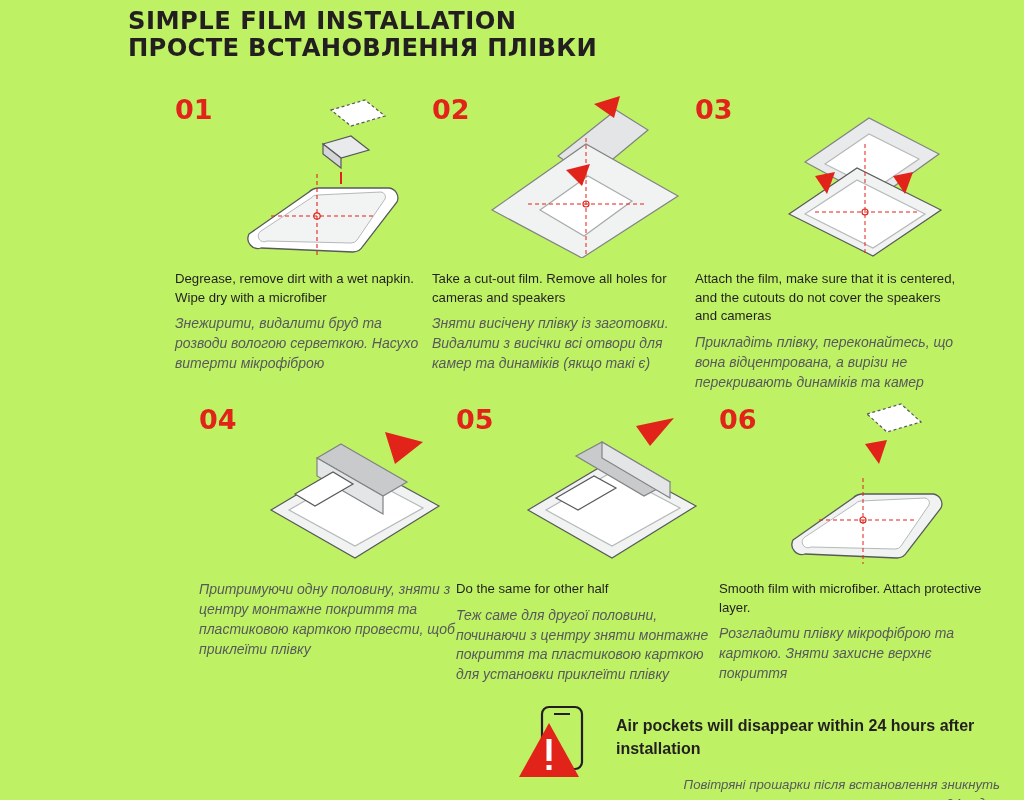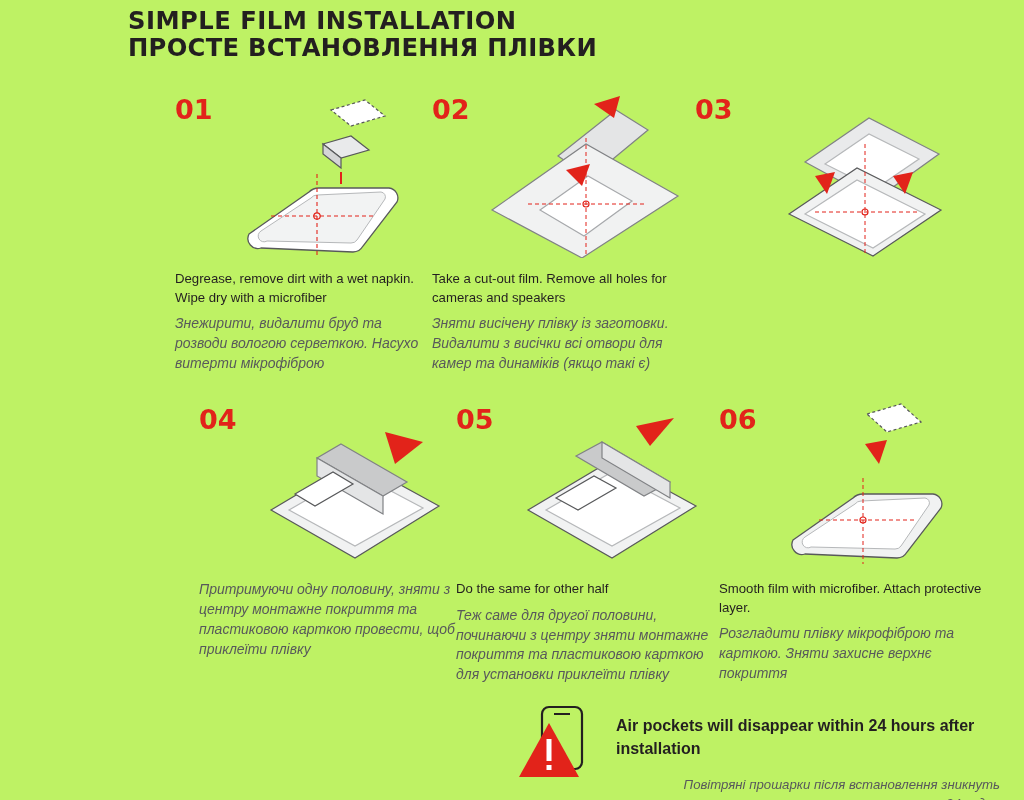--- a/index.html
+++ b/index.html
@@ -238,20 +238,22 @@
 
               <g stroke="#e2231a" stroke-width="1" stroke-dasharray="4,3">
                 <line x1="132" y1="56" x2="132" y2="168"></line>
                 <line x1="82" y1="124" x2="186" y2="124"></line>
               </g>
               <circle cx="132" cy="124" r="3" stroke="#e2231a" stroke-width="1.2" fill="none"></circle>
             </g>
           </svg>
         </div>
         <div class="caption">
+          <p class="cap-en">Attach the film, make sure that it is centered, and the cutouts do not cover the speakers and cameras</p>
+          <p class="cap-ua">Прикладіть плівку, переконайтесь, що вона відцентрована, а вирізи не перекривають динаміків та камер</p>
         </div>
       </div>
     </div>
 
     <div class="row row2" style="position:absolute; top:310px;">
 
       <div class="cell col1 wide">
         <div class="stepnum">04</div>
         <div class="art">
           <svg width="230" height="170" viewBox="0 0 230 170">

